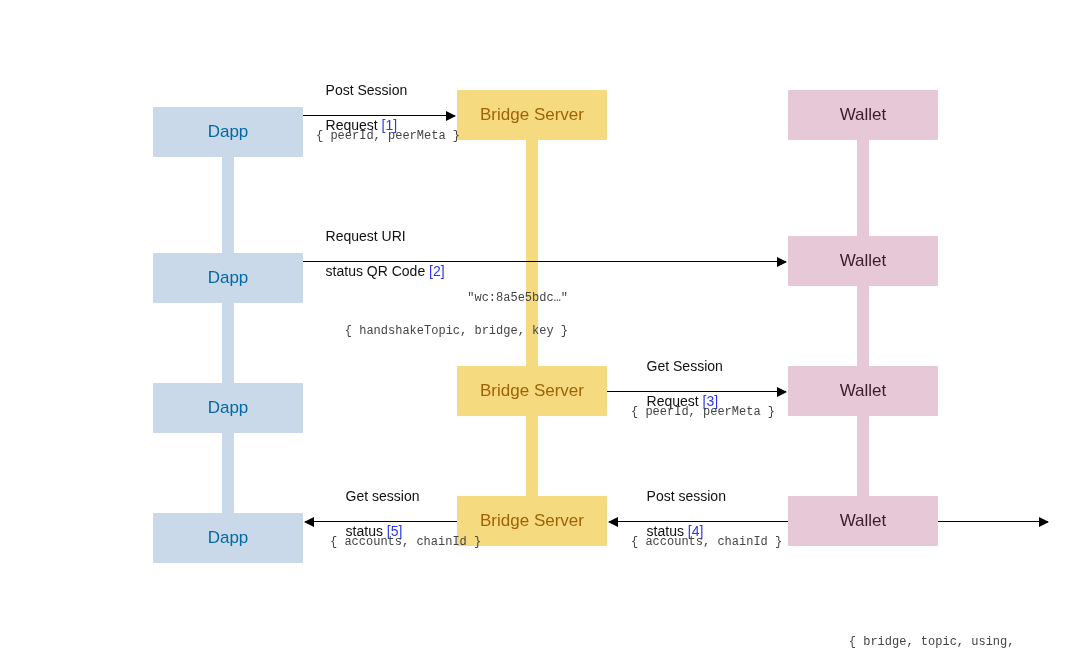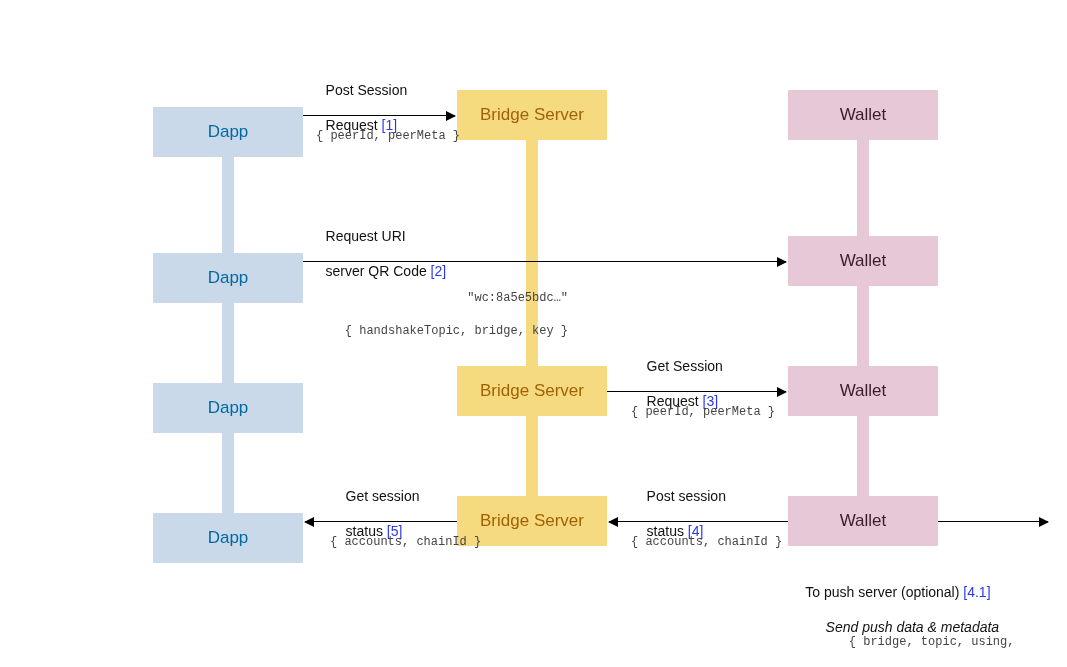--- a/index.html
+++ b/index.html
@@ -109,21 +109,21 @@
   <div class="arrow right" style="left:303px; top:115px; width:152px;"></div>
   <div class="lbl" style="left:310px; top:64px;">
     <span>Post Session</span><br>
     <span>Request </span><span class="ref">[1]</span>
   </div>
   <div class="code" style="left:316px; top:128px;">{ peerId, peerMeta }</div>
 
   <div class="arrow right" style="left:303px; top:261px; width:483px;"></div>
   <div class="lbl" style="left:310px; top:210px;">
     <span>Request URI</span><br>
-    <span>server QR Code </span><span class="ref">[2]</span>
+    <span>status QR Code </span><span class="ref">[2]</span>
   </div>
   <div class="code" style="left:316px; top:274px;">
     <span>"wc:8a5e5bdc…"</span><br>
     <span>{ handshakeTopic, bridge, key }</span>
   </div>
 
   <div class="arrow right" style="left:607px; top:391px; width:179px;"></div>
   <div class="lbl" style="left:631px; top:340px;">
     <span>Get Session</span><br>
     <span>Request </span><span class="ref">[3]</span>
@@ -138,22 +138,18 @@
   <div class="code" style="left:631px; top:534px;">{ accounts, chainId }</div>
 
   <div class="arrow left" style="left:305px; top:521px; width:152px;"></div>
   <div class="lbl" style="left:330px; top:470px;">
     <span>Get session</span><br>
     <span>status </span><span class="ref">[5]</span>
   </div>
   <div class="code" style="left:330px; top:534px;">{ accounts, chainId }</div>
 
   <div class="arrow right" style="left:938px; top:521px; width:110px;"></div>
-  <div class="lbl" style="left:790px; top:566px;">
-    <span>To push server (optional) </span><span class="ref">[4.1]</span><br>
-    <span class="ital" style="display:inline-block; margin-left:20px;">Send push data &amp; metadata</span>
-  </div>
   <div class="code" style="left:820px; top:618px;">
     <span>{ bridge, topic, using,</span><br>
     
   </div>
 
 </div>
 
 </body></html>

